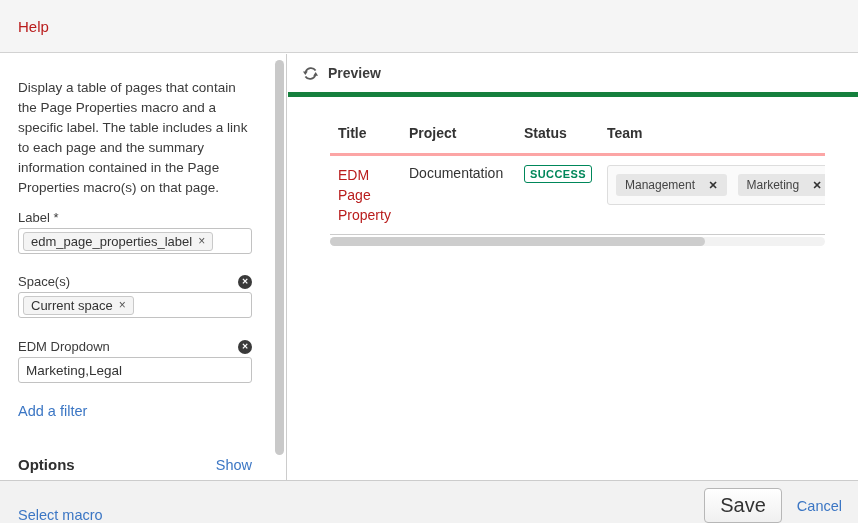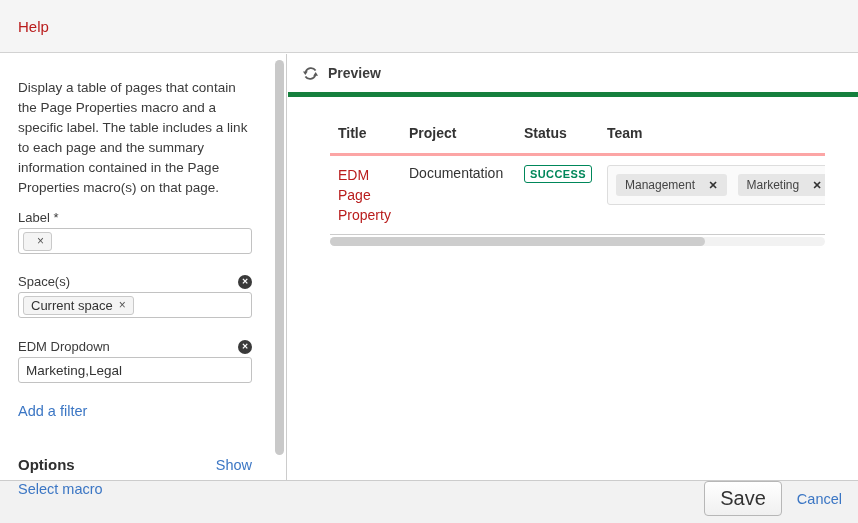--- a/index.html
+++ b/index.html
@@ -80,21 +80,21 @@
   .team-tag{
     display:inline-block;background:#e6e6e6;border-radius:3px;padding:4px 9px;
     font-size:12px;color:#444;margin-right:7px;
   }
   .team-tag .x{margin-left:10px;font-weight:bold;color:#333;font-size:11px;cursor:pointer;}
   .h-scroll-track{margin-top:2px;width:495px;height:9px;background:#f2f2f2;border-radius:5px;}
   .h-scroll-thumb{width:375px;height:9px;background:#cdcdcd;border-radius:5px;}
   
   .dlg-footer{
     position:absolute;left:0;right:0;bottom:0;height:43px;background:#f2f2f2;
-    border-top:1px solid #ccc;display:flex;align-items:flex-start;justify-content:space-between;
+    border-top:1px solid #ccc;display:flex;align-items:flex-end;justify-content:space-between;
     padding:0 16px 0 18px;box-sizing:border-box;
   }
   .select-macro{font-size:14.5px;color:#3b76c4;cursor:pointer;text-decoration:none;}
   .footer-right{display:flex;align-items:center;}
   .save-btn{
     font-family:inherit;font-size:20px;color:#333;padding:5px 15px;
     background:linear-gradient(#ffffff,#f0f0f0);border:1px solid #b7b7b7;border-radius:4px;cursor:pointer;
   }
   .cancel-link{font-size:14.5px;color:#3b76c4;margin-left:15px;cursor:pointer;text-decoration:none;}
 </style>
@@ -108,20 +108,21 @@
   </div>
 
   <div class="left-panel">
     <div class="desc">Display a table of pages that contain the Page Properties macro and a specific label. The table includes a link to each page and the summary information contained in the Page Properties macro(s) on that page.</div>
 
     <div class="field-label-row mt-label1">
       <span>Label *</span>
     </div>
     <div class="input-box">
       <span class="tag">
+        <span>edm_page_properties_label</span>
         <span class="x">×</span>
       </span>
     </div>
 
     <div class="field-label-row mt-label2">
       <span>Space(s)</span>
       <span class="clear-circle">✕</span>
     </div>
     <div class="input-box">
       <span class="tag">

